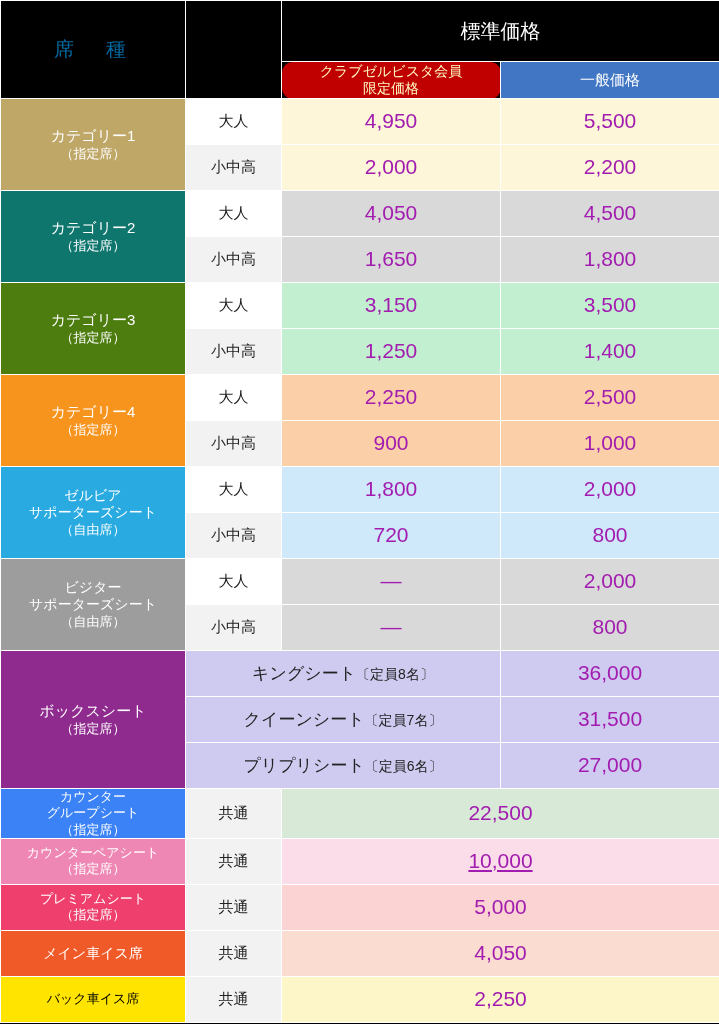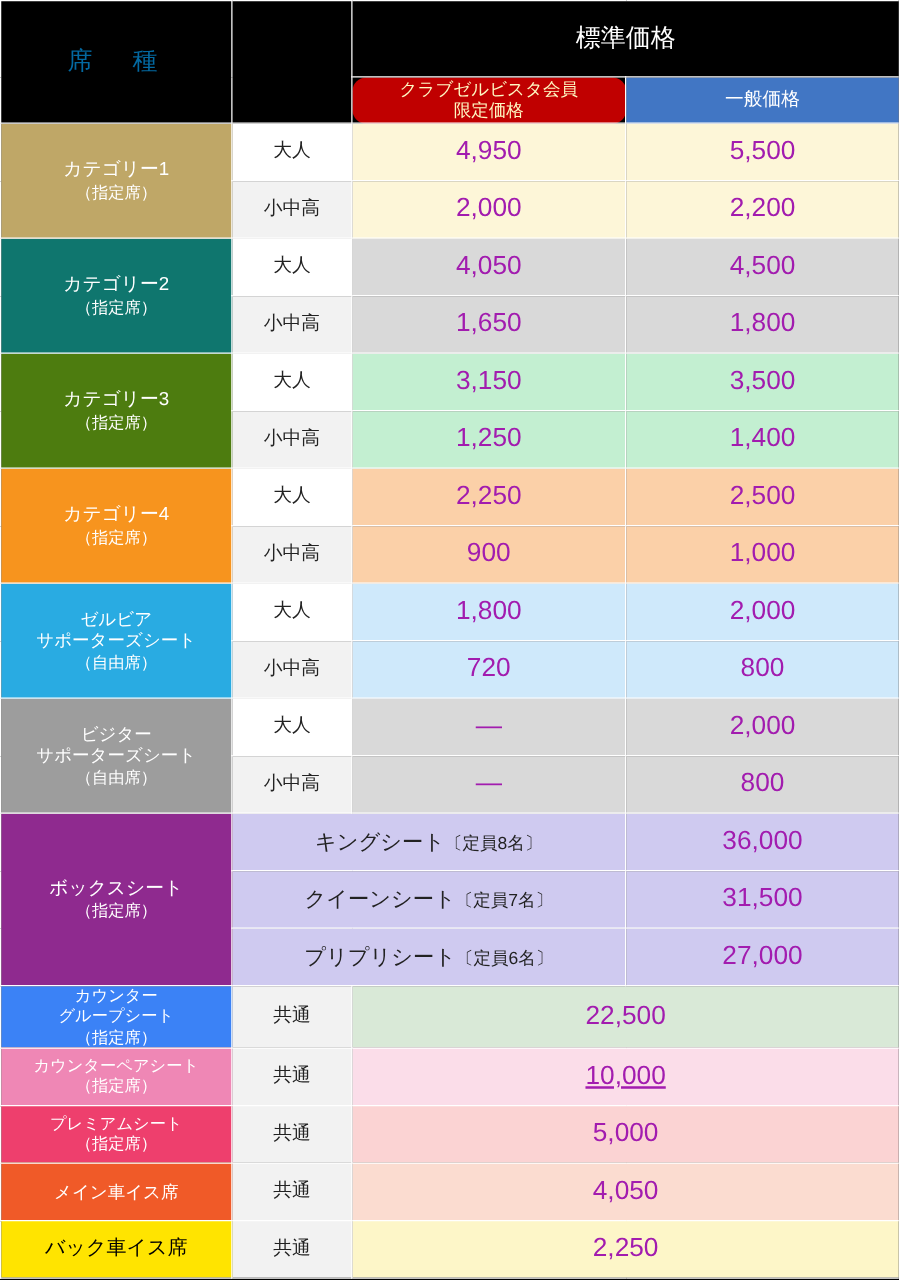--- a/index.html
+++ b/index.html
@@ -71,21 +71,21 @@
   .cat2 { background: #0f766e; }
   .cat3 { background: #4d7c0f; }
   .cat4 { background: #f7941e; }
   .zelvia { background: #29abe2; font-size: 14px; }
   .visitor { background: #9d9d9d; font-size: 14px; }
   .box { background: #8f2a8f; font-size: 15px; }
   .counter-group { background: #3b82f6; font-size: 13px; }
   .counter-pair { background: #ef87b5; font-size: 13px; }
   .premium { background: #ee3f6d; font-size: 13px; }
   .main-wheel { background: #f05a28; font-size: 14px; }
-  .back-wheel { background: #ffe400; color: #000000; font-size: 16px; }
+  .back-wheel { background: #ffe400; color: #000000; font-size: 13px; }
 
   
   .age {
     font-size: 15px;
     height: 45px;
     color: #222222;
   }
   .age-light { background: #f2f2f2; }
   .age-white { background: #ffffff; }
 

